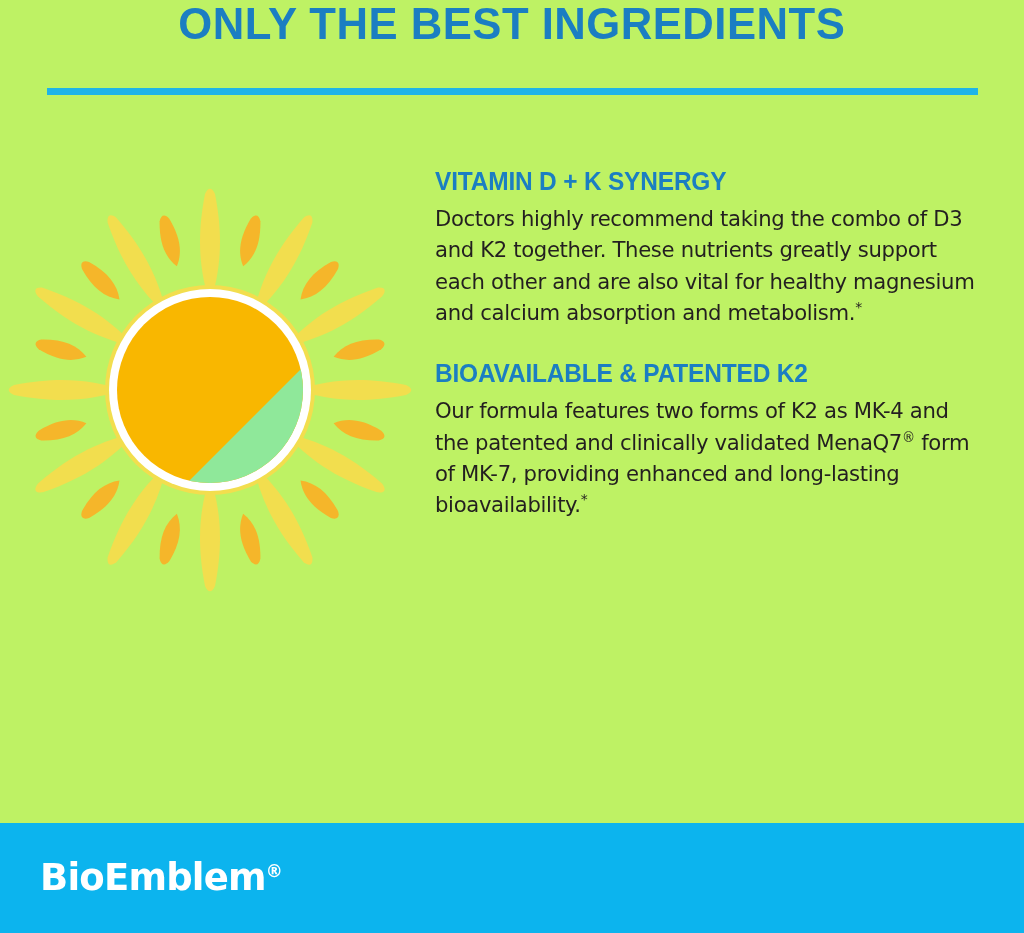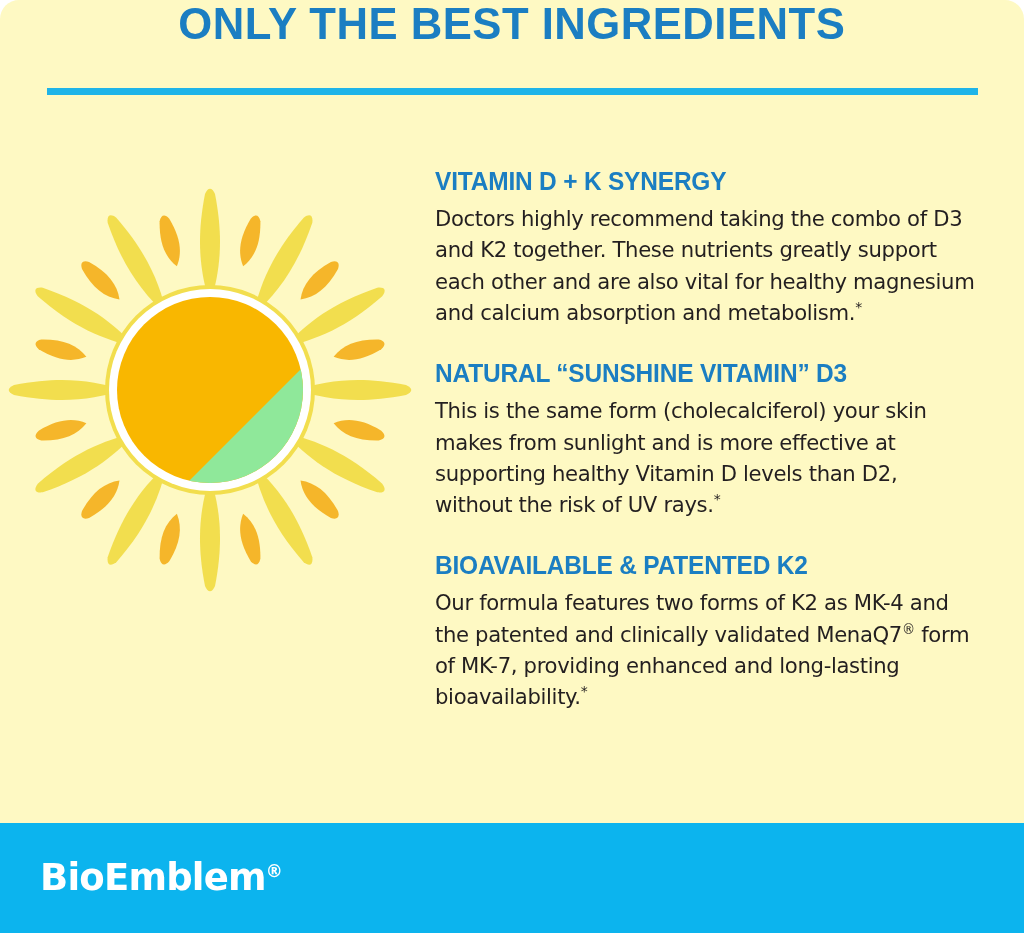--- a/index.html
+++ b/index.html
@@ -12,22 +12,21 @@
     background: #ffffff;
     font-family: "DejaVu Sans", "Liberation Sans", sans-serif;
     overflow: hidden;
     position: relative;
   }
 
   #page {
     position: relative;
     width: 1024px;
     height: 933px;
-    background: #fef9c3;
-    border-radius: 19px;
+    background: #bef264;
   }
 
   
   #title-block {
     position: absolute;
     left: 0;
     top: -8px;
     width: 1024px;
     height: 62px;
     display: flex;
@@ -213,24 +212,20 @@
     </svg>
   </div>
 
   <div id="content-column">
 
     <div class="feature-block">
       <h2 class="feature-heading">VITAMIN D + K SYNERGY</h2>
       <p class="feature-body"><span>Doctors highly recommend taking the combo of D3 and K2 together. These nutrients greatly support each other and are also vital for healthy magnesium and calcium absorption and metabolism.</span><sup>*</sup></p>
     </div>
 
-    <div class="feature-block">
-      <h2 class="feature-heading">NATURAL “SUNSHINE VITAMIN” D3</h2>
-      <p class="feature-body"><span>This is the same form (cholecalciferol) your skin makes from sunlight and is more effective at supporting healthy Vitamin D levels than D2, without the risk of UV rays.</span><sup>*</sup></p>
-    </div>
 
     <div class="feature-block">
       <h2 class="feature-heading">BIOAVAILABLE &amp; PATENTED K2</h2>
       <p class="feature-body"><span>Our formula features two forms of K2 as MK-4 and the patented and clinically validated MenaQ7</span><span class="reg">®</span><span> form of MK-7, providing enhanced and long-lasting bioavailability.</span><sup>*</sup></p>
     </div>
 
   </div>
 
   <div id="footer-bar">
     <div id="brand-logo"><span>BioEmblem</span><span class="reg-mark">®</span></div>

